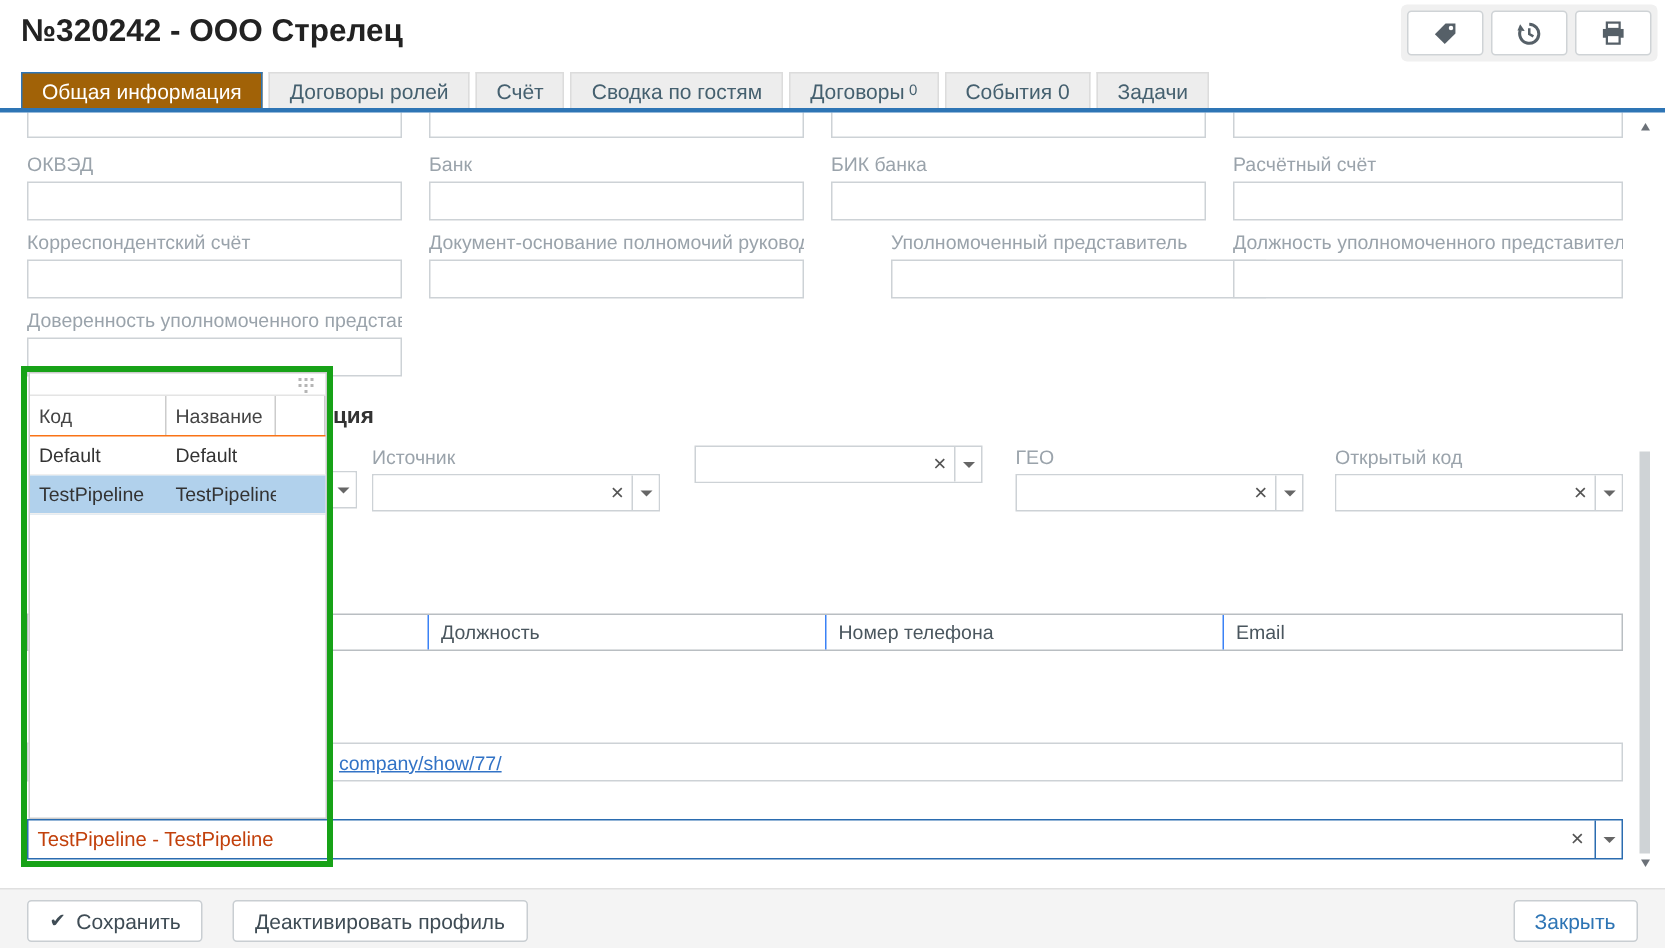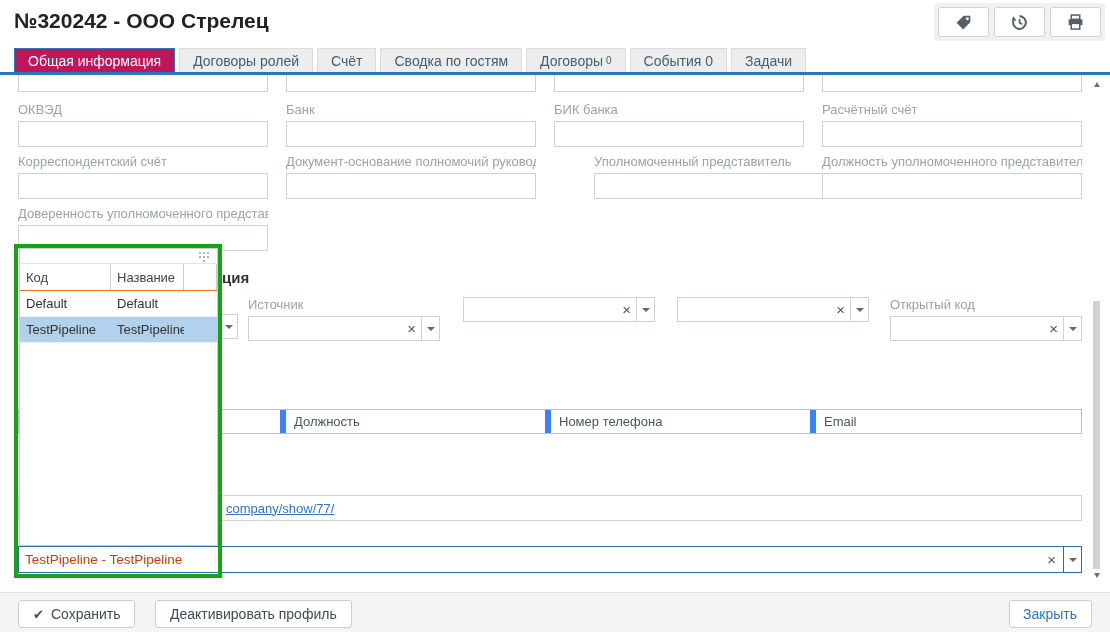--- a/index.html
+++ b/index.html
@@ -7,40 +7,40 @@
           font-family:"Liberation Sans","DejaVu Sans",sans-serif;}
   
   .page-title{position:absolute;left:14px;top:9px;font-size:21px;font-weight:bold;color:#222;}
   .toolbar{position:absolute;right:5px;top:3px;background:#f0f0f0;border-radius:4px;padding:4px;display:flex;gap:5px;}
   .tbtn{width:49px;height:28px;background:#fff;border:1px solid #cfd3d6;border-radius:3px;
         display:flex;align-items:center;justify-content:center;cursor:pointer;}
   
   .tabbar{position:absolute;left:14px;top:48px;display:flex;gap:4px;z-index:4;}
   .tab{height:24px;padding:0 13px;display:flex;align-items:center;font-size:14px;color:#45606f;
        background:#ededed;border:1px solid #dcdcdc;border-bottom:none;box-sizing:border-box;white-space:nowrap;}
-  .tab.active{background:#be185d;color:#fff;border-color:#2e75b5;text-align:right;}
+  .tab.active{background:#a16207;color:#fff;border-color:#2e75b5;text-align:right;}
   .tab sup{font-size:10px;margin-left:3px;}
   .tab-underline{position:absolute;left:0;top:72px;width:1110px;height:3px;background:#2e75b5;z-index:4;}
   
   .content{position:absolute;left:0;top:75px;width:1110px;height:510px;overflow:hidden;background:#fff;}
   .fld{position:absolute;}
   .flabel{font-size:13px;color:#9aa3ab;height:16px;margin-bottom:3px;white-space:nowrap;overflow:hidden;}
   .finput{height:26px;border:1px solid #cdd2d6;background:#fff;box-sizing:border-box;}
   .section-frag{position:absolute;font-size:15px;font-weight:bold;color:#333;white-space:nowrap;}
   
   .combo{display:flex;height:25px;border:1px solid #cdd2d6;background:#fff;box-sizing:border-box;}
   .cinput{flex:1;display:flex;align-items:center;justify-content:flex-end;padding-right:5px;background:#fff;}
   .cx{color:#555;font-size:15px;line-height:1;cursor:pointer;}
   .cdd{width:17px;border-left:1px solid #cdd2d6;display:flex;align-items:center;justify-content:center;cursor:pointer;background:#fff;}
   .tri{width:0;height:0;border-left:4px solid transparent;border-right:4px solid transparent;border-top:4px solid #666;}
   .tri.up{border-top:none;border-bottom:4px solid #666;}
   
   .ctable{position:absolute;left:18px;top:334px;width:1064px;height:25px;display:flex;
           border:1px solid #b9bec2;box-sizing:border-box;background:#fff;}
-  .ccell{box-sizing:border-box;border-right:6px solid #3b82f6;display:flex;align-items:center;
+  .ccell{box-sizing:border-box;border-right:1px solid #3b82f6;display:flex;align-items:center;
          padding:0 8px;font-size:13px;color:#4a565e;overflow:hidden;white-space:nowrap;}
   .ccell:last-child{border-right:none;}
   
   .linkbox{position:absolute;left:18px;top:420px;width:1064px;height:26px;border:1px solid #cdd2d6;
            box-sizing:border-box;display:flex;align-items:center;background:#fff;}
   .linkbox a{margin-left:207px;font-size:13px;color:#3273c6;text-decoration:underline;cursor:pointer;}
   
   .pipe-combo{position:absolute;left:18px;top:471px;width:1064px;height:27px;border:1px solid #2b6cb0;
               box-sizing:border-box;background:#fff;z-index:6;display:flex;align-items:center;}
   .pipe-combo .pval{flex:1;padding-left:6px;font-size:13.5px;color:#c2410c;white-space:nowrap;overflow:hidden;}
@@ -206,20 +206,21 @@
       <div class="combo">
         <div class="cinput">
             <span class="cx">×</span>
           </div>
         <div class="cdd">
             <i class="tri"></i>
           </div>
       </div>
     </div>
     <div class="fld" style="left:677px;top:222px;width:192px;">
+      <div class="flabel">ГЕО</div>
       <div class="combo">
         <div class="cinput">
             <span class="cx">×</span>
           </div>
         <div class="cdd">
             <i class="tri"></i>
           </div>
       </div>
     </div>
     <div class="fld" style="left:890px;top:222px;width:192px;">

